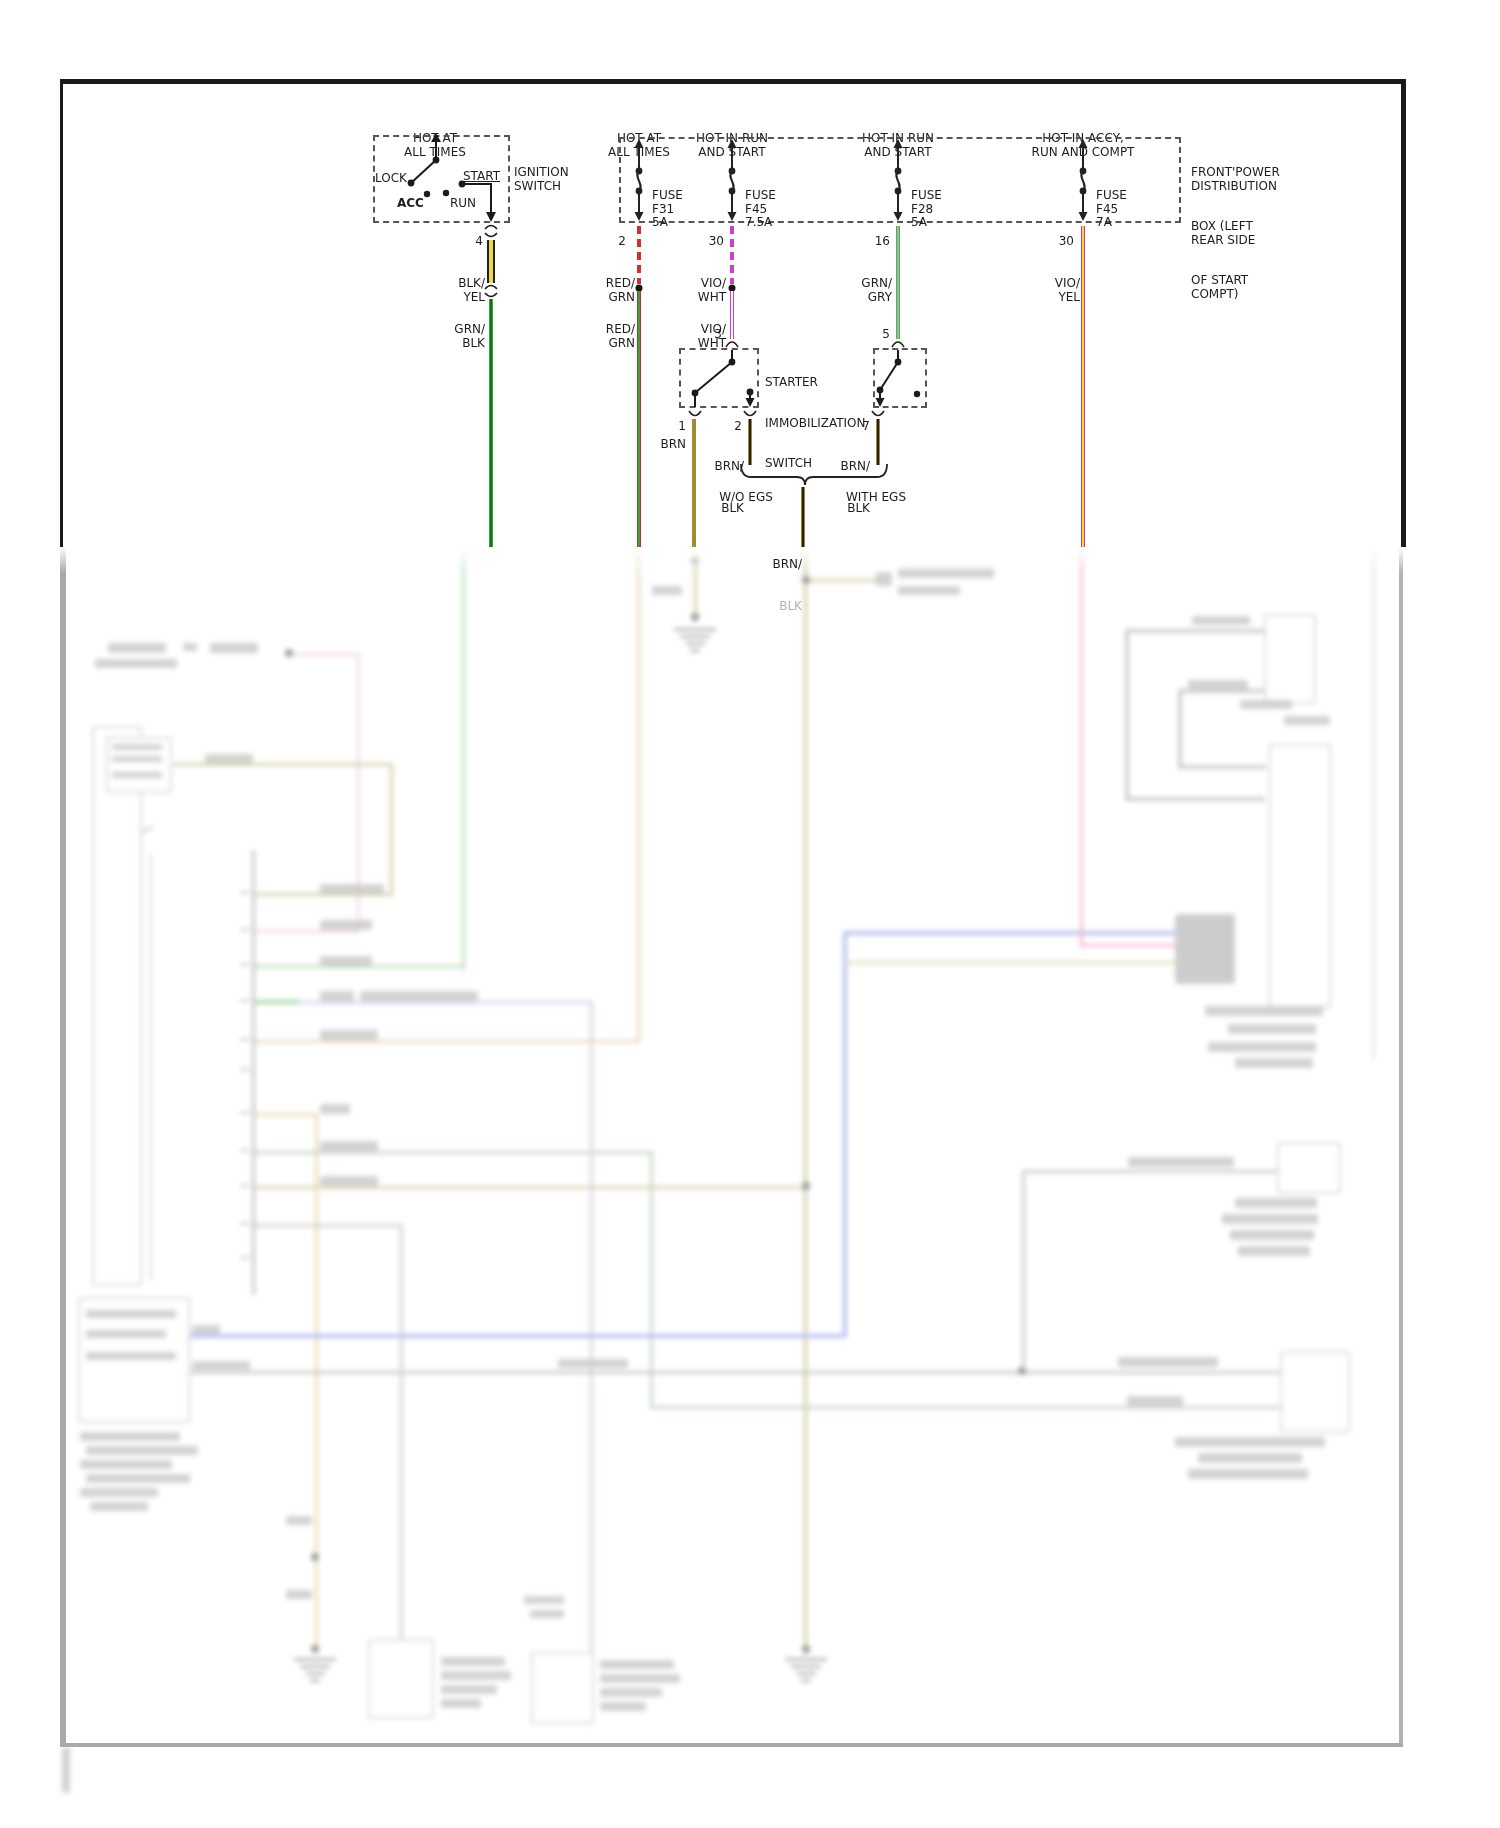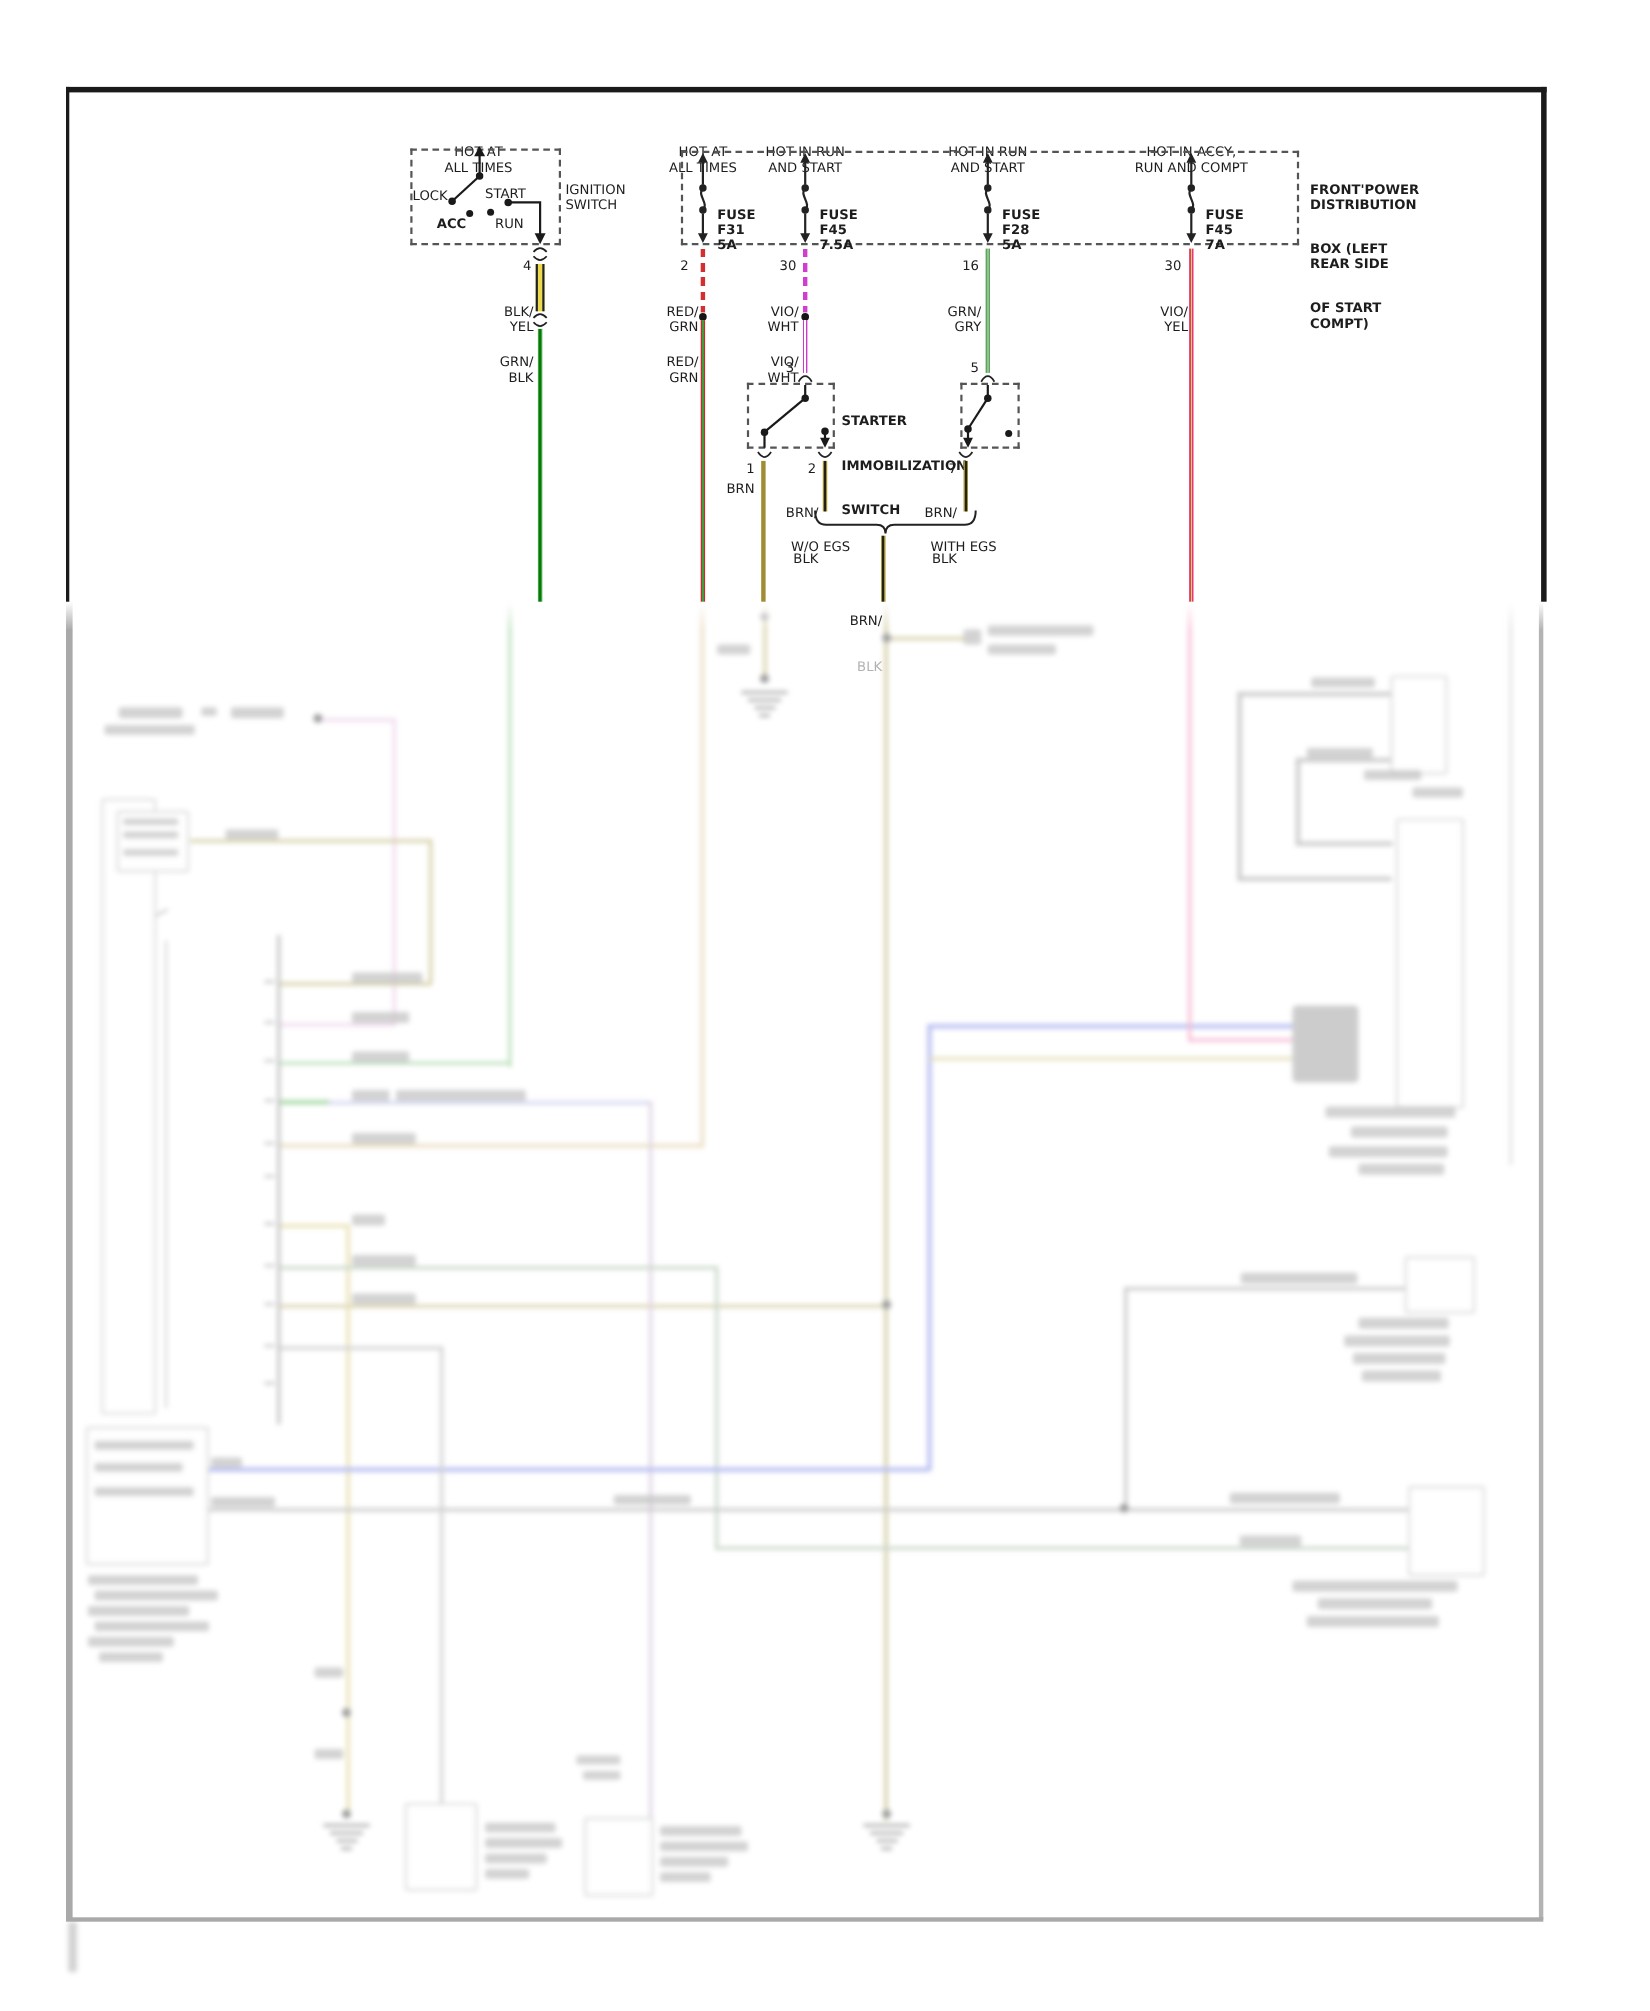--- a/index.html
+++ b/index.html
@@ -4,21 +4,21 @@
 <style>
   html,body{margin:0;padding:0;background:#fff;}
   #page{position:relative;width:1500px;height:1828px;background:#fff;overflow:hidden;
         font-family:"DejaVu Sans","Liberation Sans",sans-serif;}
   
   #crisp-frame{position:absolute;left:60px;top:79px;width:1346px;height:468px;box-sizing:border-box;
     border-top:5px solid #1a1a1a;border-left:3px solid #1a1a1a;border-right:5px solid #1a1a1a;background:#fff;}
   .t{position:absolute;font-size:12px;line-height:14px;color:#1d1d1d;white-space:pre;}
   .tc{text-align:center;}
   .tr{text-align:right;}
-  .small-lh{line-height:13.5px;font-weight:bold;}
+  .small-lh{line-height:13.5px;}
   .dashbox{position:absolute;border:2px dashed #555;box-sizing:border-box;background:transparent;}
   .vwire{position:absolute;}
   .dot{position:absolute;width:7px;height:7px;border-radius:50%;background:#151515;transform:translate(-50%,-50%);}
   .w-blkyel{background:#ecd94d;border-left:2px solid #222;border-right:2px solid #222;}
   .w-grnblk{background:linear-gradient(90deg,#35a835 0 30%,#147014 30% 70%,#35a835 70%);}
   .w-redgrn-dash{background:repeating-linear-gradient(180deg,#d23030 0 8px,rgba(0,0,0,0) 8px 13px);}
   .w-redgrn{background:linear-gradient(90deg,#c92b2b 0 32%,#3f9d3f 32% 68%,#c92b2b 68%);}
   .w-viowht-dash{background:repeating-linear-gradient(180deg,#cf3ecf 0 8px,rgba(0,0,0,0) 8px 13px);}
   .w-viowht{background:linear-gradient(90deg,#cb3bcb 0 30%,#ffffff 30% 70%,#cb3bcb 70%);}
   .w-grngry{background:linear-gradient(90deg,#4fae4f 0 30%,#9fb79f 30% 70%,#4fae4f 70%);}
@@ -213,21 +213,21 @@
     <div>HOT IN RUN</div><div>AND START</div></div>
   <div class="t tc" style="left:818px;top:103px;width:160px;">
     <div>HOT IN RUN</div><div>AND START</div></div>
   <div class="t tc" style="left:1003px;top:103px;width:160px;">
     <div>HOT IN ACCY,</div><div>RUN AND COMPT</div></div>
 
   <div class="dashbox" style="left:373px;top:135px;width:137px;height:88px;"></div>
   <div class="t" style="left:514px;top:137px;">
     <div>IGNITION</div><div>SWITCH</div></div>
   <div class="t" style="left:375px;top:171px;">LOCK</div>
-  <div class="t" style="left:441px;top:169px;">START</div>
+  <div class="t" style="left:463px;top:169px;text-decoration:underline;">START</div>
   <div class="t" style="left:397px;top:196px;font-weight:bold;">ACC</div>
   <div class="t" style="left:450px;top:196px;">RUN</div>
   <svg style="left:370px;top:130px;" width="140" height="100" viewBox="0 0 140 100">
     <g stroke="#1a1a1a" stroke-width="2" fill="none">
       <line x1="66" y1="30" x2="66" y2="10"></line>
       <line x1="66" y1="30" x2="41" y2="53"></line>
       <polyline points="92,54 121,54 121,84"></polyline>
     </g>
     <g fill="#1a1a1a" stroke="none">
       <path d="M66,3 L61,12 L71,12 Z"></path>

